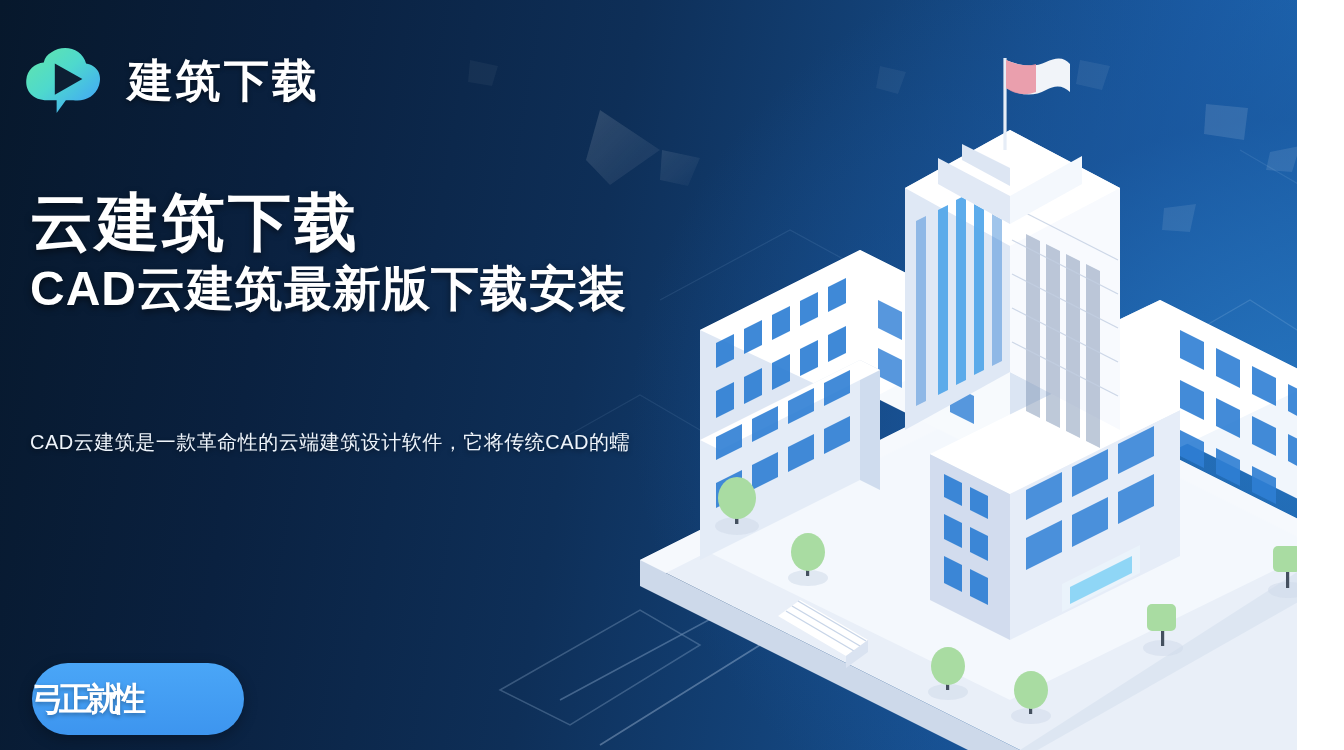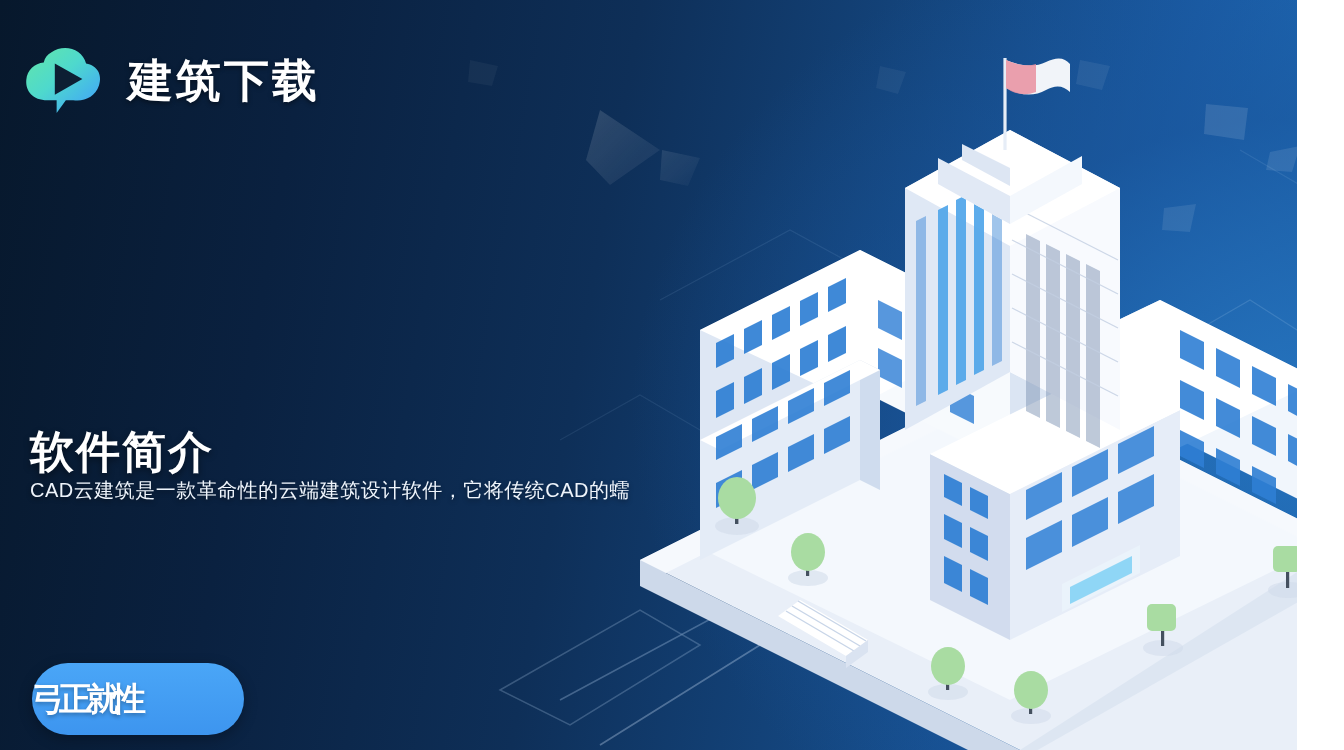--- a/index.html
+++ b/index.html
@@ -322,23 +322,26 @@
           <stop offset="45%" stop-color="#4ed9cd"></stop>
           <stop offset="100%" stop-color="#3f9dff"></stop>
         </linearGradient>
       </defs>
       <path d="M36 20 C50 10 70 16 74 32 C86 34 92 44 88 56 C84 68 72 74 60 72 L52 72 L42 86 L42 72 L32 72 C16 72 8 62 9 50 C10 39 18 32 28 31 C29 26 32 22 36 20 Z" fill="url(#gLogo)"></path>
       <path d="M40 32 L70 49 L40 66 Z" fill="#0d1f33"></path>
     </svg>
     <div class="logo-text">建筑下载</div>
   </div>
 
+  <div class="headline">
+    <div class="title-main">云建筑下载</div>
+    <div class="title-sub">CAD云建筑最新版下载安装</div>
+  </div>
 
   <div class="intro">
-    <div class="intro-heading">软件简介</div>
     <div class="intro-body">CAD云建筑是一款革命性的云端建筑设计软件，它将传统CAD的蠕</div>
   </div>
 
   <button class="cta">
     <span class="cta-label">弓正就性</span>
   </button>
 
 </div>
 
 </body></html>

